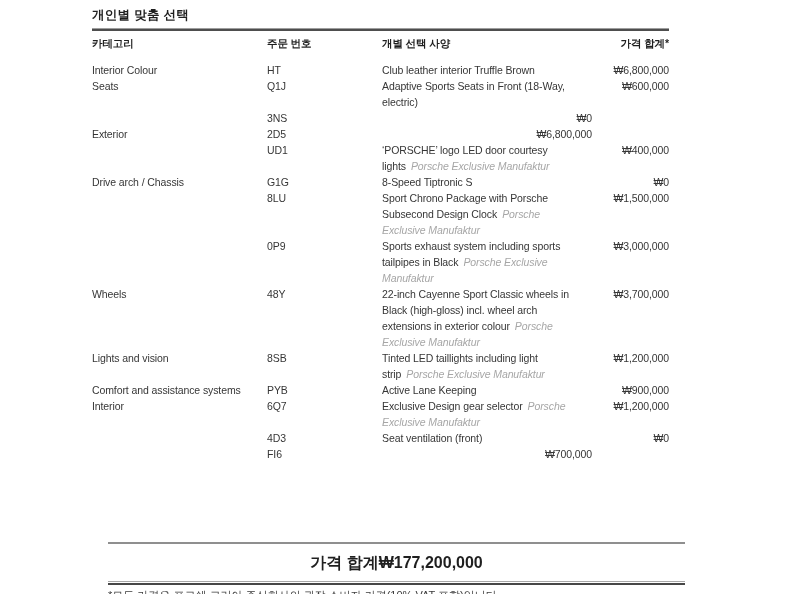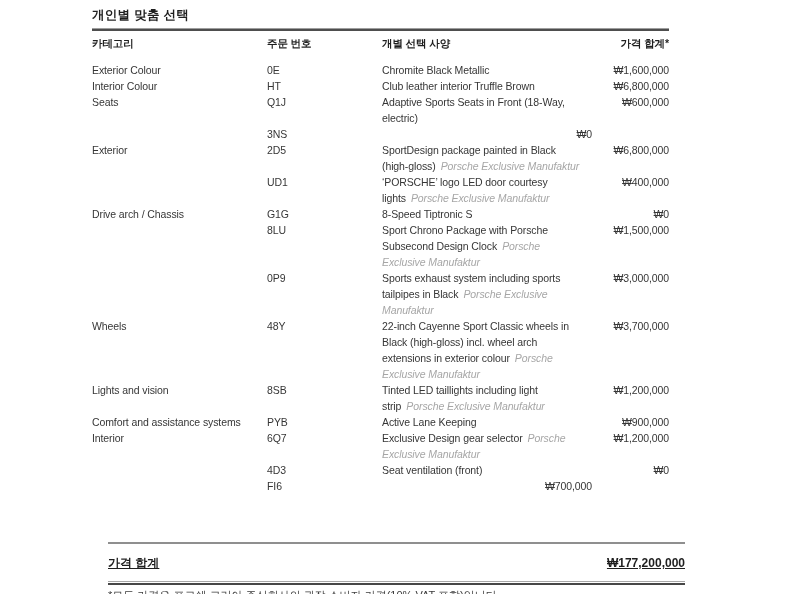--- a/index.html
+++ b/index.html
@@ -72,27 +72,26 @@
     left: 108px;
     top: 542px;
     width: 577px;
   }
   .rule-summary-top {
     height: 2px;
     background: #8f8f8f;
   }
   .summary-row {
     display: flex;
-    justify-content: space-between;
+    justify-content: center;
     margin-top: 11px;
-    font-size: 12px;
+    font-size: 16px;
     font-weight: bold;
     line-height: 16px;
     color: #1f1f1f;
-    text-decoration: underline;
   }
   .rule-summary-bottom {
     margin-top: 10px;
     height: 1px;
     border-top: 1px solid #a8a8a8;
     border-bottom: 2.5px solid #474747;
   }
   .footnote {
     margin-top: 3px;
     font-size: 11px;
@@ -111,28 +110,20 @@
 
   <div>
     <div class="grid-row thead">
       <div class="cell">카테고리</div>
       <div class="cell">주문 번호</div>
       <div class="cell">개별 선택 사양</div>
       <div class="cell price">가격 합계*</div>
     </div>
 
     <div class="tbody">
-  <div class="grid-row">
-    <div class="cell">Exterior Colour</div>
-    <div class="cell">0E</div>
-    <div class="cell">
-      <span>Chromite Black Metallic</span>
-    </div>
-    <div class="cell price">₩1,600,000</div>
-  </div>
 
   <div class="grid-row">
     <div class="cell">Interior Colour</div>
     <div class="cell">HT</div>
     <div class="cell">
       <span>Club leather interior Truffle Brown</span>
     </div>
     <div class="cell price">₩6,800,000</div>
   </div>
 
@@ -147,23 +138,20 @@
 
   <div class="grid-row">
     <div class="cell"></div>
     <div class="cell">3NS</div>
     <div class="cell price">₩0</div>
   </div>
 
   <div class="grid-row">
     <div class="cell">Exterior</div>
     <div class="cell">2D5</div>
-    <div class="cell">
-      <span>SportDesign package painted in Black (high-gloss)</span><span class="pem">Porsche Exclusive Manufaktur</span>
-    </div>
     <div class="cell price">₩6,800,000</div>
   </div>
 
   <div class="grid-row">
     <div class="cell"></div>
     <div class="cell">UD1</div>
     <div class="cell">
       <span>‘PORSCHE’ logo LED door courtesy lights</span><span class="pem">Porsche Exclusive Manufaktur</span>
     </div>
     <div class="cell price">₩400,000</div>

